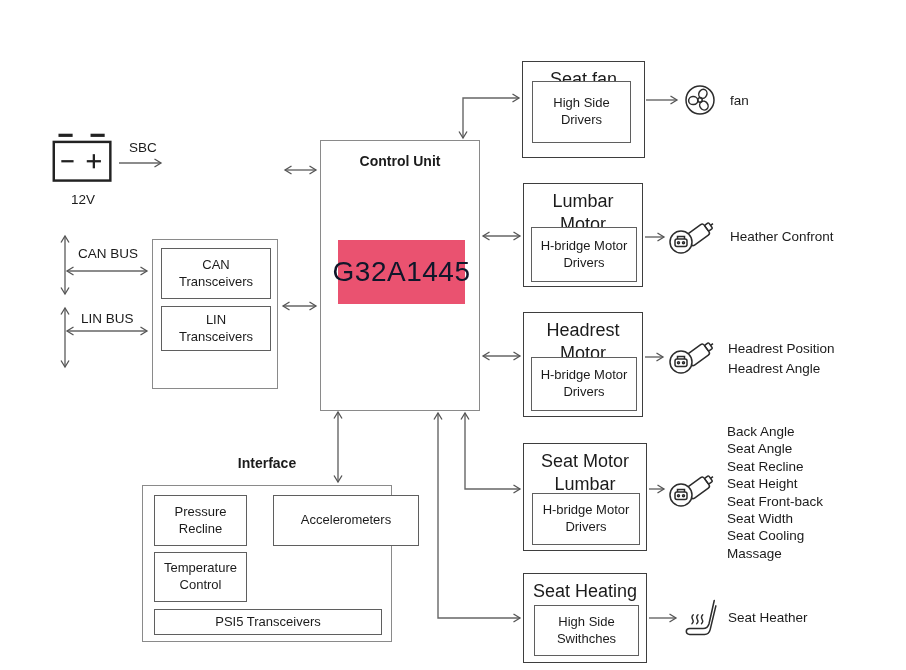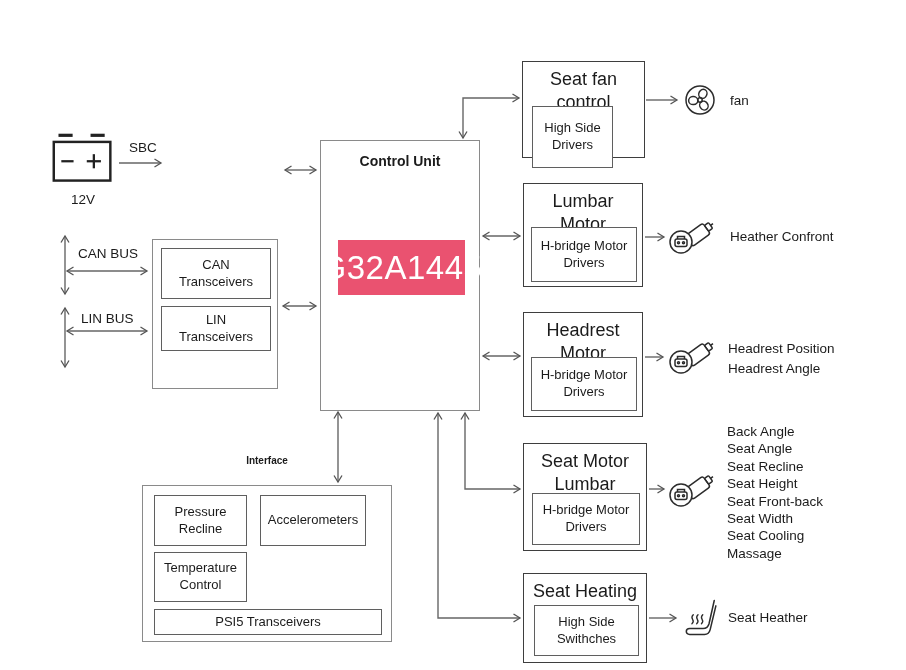--- a/index.html
+++ b/index.html
@@ -9,22 +9,22 @@
   .box{position:absolute;background:#fff;box-sizing:border-box;}
   .b-gray{border:1.5px solid #8a8a8a;}
   .b-dark{border:1.6px solid #3e3e3e;}
   .b-mid{border:1.4px solid #5f5f5f;}
   .center{display:flex;align-items:center;justify-content:center;text-align:center;}
   .module-title{font-weight:400;font-size:18px;line-height:1.28;text-align:center;margin:6px auto 0;}
   .inner-label{font-size:13px;line-height:1.3;}
   .side-label{position:absolute;font-size:13.5px;white-space:nowrap;}
   .buslabel{position:absolute;font-size:13.5px;white-space:nowrap;}
   .cu-title{margin-top:12px;text-align:center;font-size:14px;font-weight:600;}
-  .chip{position:absolute;left:17px;top:99px;width:127px;height:55px;color:#ffffff;
-        font-size:33px;letter-spacing:.5px;display:flex;align-items:center;justify-content:center;}
+  .chip{position:absolute;left:17px;top:99px;width:127px;height:64px;color:#0f172a;
+        font-size:28px;letter-spacing:.5px;display:flex;align-items:center;justify-content:center;}
   .list-col div{font-size:13.5px;line-height:17.4px;white-space:nowrap;}
   svg{display:block;}
   #wires{position:absolute;left:0;top:0;z-index:0;}
   .box,.side-label,.buslabel,.icon,.lblblock{z-index:1;}
   .icon{position:absolute;}
 </style>
 </head>
 <body>
 
 <div class="canvas">
@@ -83,21 +83,21 @@
     </div>
   </div>
 
   <div class="box b-gray" style="left:320px;top:140px;width:160px;height:271px">
     <div class="cu-title">Control Unit</div>
     <div class="chip" style="background-color: rgb(234, 82, 112);">G32A1445</div>
   </div>
 
   <div class="box b-dark" style="left:522px;top:61px;width:123px;height:97px">
     <div class="module-title">Seat fan control</div>
-    <div class="box b-mid center" style="left:9px;top:44px;width:81px;height:62px">
+    <div class="box b-mid center" style="left:9px;top:19px;width:99px;height:62px">
       <span class="inner-label" style="width:70px">High Side Drivers</span>
     </div>
   </div>
   <svg class="icon" style="left:683px;top:83px" width="34" height="34" viewBox="0 0 34 34">
     <g stroke="#2c2c2c" fill="none" stroke-width="1.5">
       <circle cx="17" cy="17" r="14"></circle>
       <circle cx="17" cy="17" r="2.2"></circle>
       <ellipse cx="17" cy="10.2" rx="4" ry="4.6" transform="rotate(25 17 17)"></ellipse>
       <ellipse cx="17" cy="10.2" rx="4" ry="4.6" transform="rotate(145 17 17)"></ellipse>
       <ellipse cx="17" cy="10.2" rx="4" ry="4.6" transform="rotate(265 17 17)"></ellipse>
@@ -192,26 +192,26 @@
   <svg class="icon" style="left:681px;top:597px" width="38" height="44" viewBox="0 0 40 46">
     <g stroke="#2c2c2c" fill="none" stroke-width="1.6" stroke-linecap="round">
       <path d="M35,3.5 l-5.5,24.5 q-1.3,5 -6.3,5 l-14,0 q-3.6,0 -3.6,3 q0,3.2 3.6,3.2 l15.5,0 q4.8,0 6,-5 l6,-25"></path>
       <path d="M11.5,28 q2.4,-2 0.7,-4.6 q-1.7,-2.6 0.7,-4.9" stroke-width="1.4"></path>
       <path d="M16.5,28 q2.4,-2 0.7,-4.6 q-1.7,-2.6 0.7,-4.9" stroke-width="1.4"></path>
       <path d="M21.5,28 q2.4,-2 0.7,-4.6 q-1.7,-2.6 0.7,-4.9" stroke-width="1.4"></path>
     </g>
   </svg>
   <div class="side-label" style="left:728px;top:610px">Seat Heather</div>
 
-  <div class="abs center" style="left:142px;top:455px;width:250px;font-size:10px;font-weight:600">Interface</div>
+  <div class="abs center" style="left:142px;top:455px;width:250px;font-size:14px;font-weight:600">Interface</div>
   <div class="box b-gray" style="left:142px;top:485px;width:250px;height:157px">
     <div class="box b-mid center" style="left:11px;top:9px;width:93px;height:51px">
       <span class="inner-label" style="width:70px">Pressure Recline</span>
     </div>
-    <div class="box b-mid center" style="left:117px;top:9px;width:106px;height:51px">
+    <div class="box b-mid center" style="left:130px;top:9px;width:146px;height:51px">
       <span class="inner-label">Accelerometers</span>
     </div>
     <div class="box b-mid center" style="left:11px;top:66px;width:93px;height:50px">
       <span class="inner-label" style="width:88px">Temperature Control</span>
     </div>
     <div class="box b-mid center" style="left:11px;top:123px;width:228px;height:26px">
       <span class="inner-label">PSI5 Transceivers</span>
     </div>
   </div>
 

